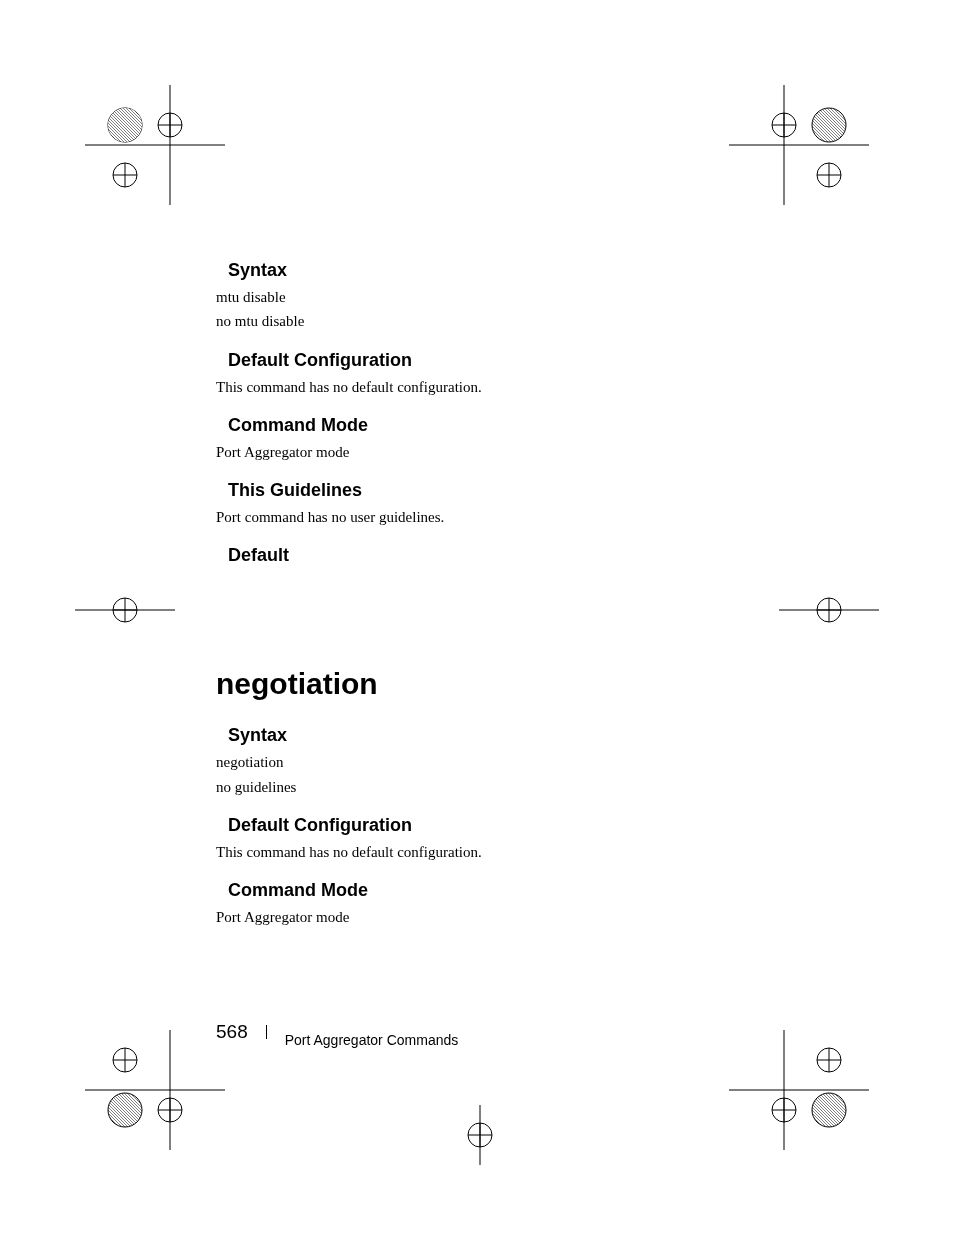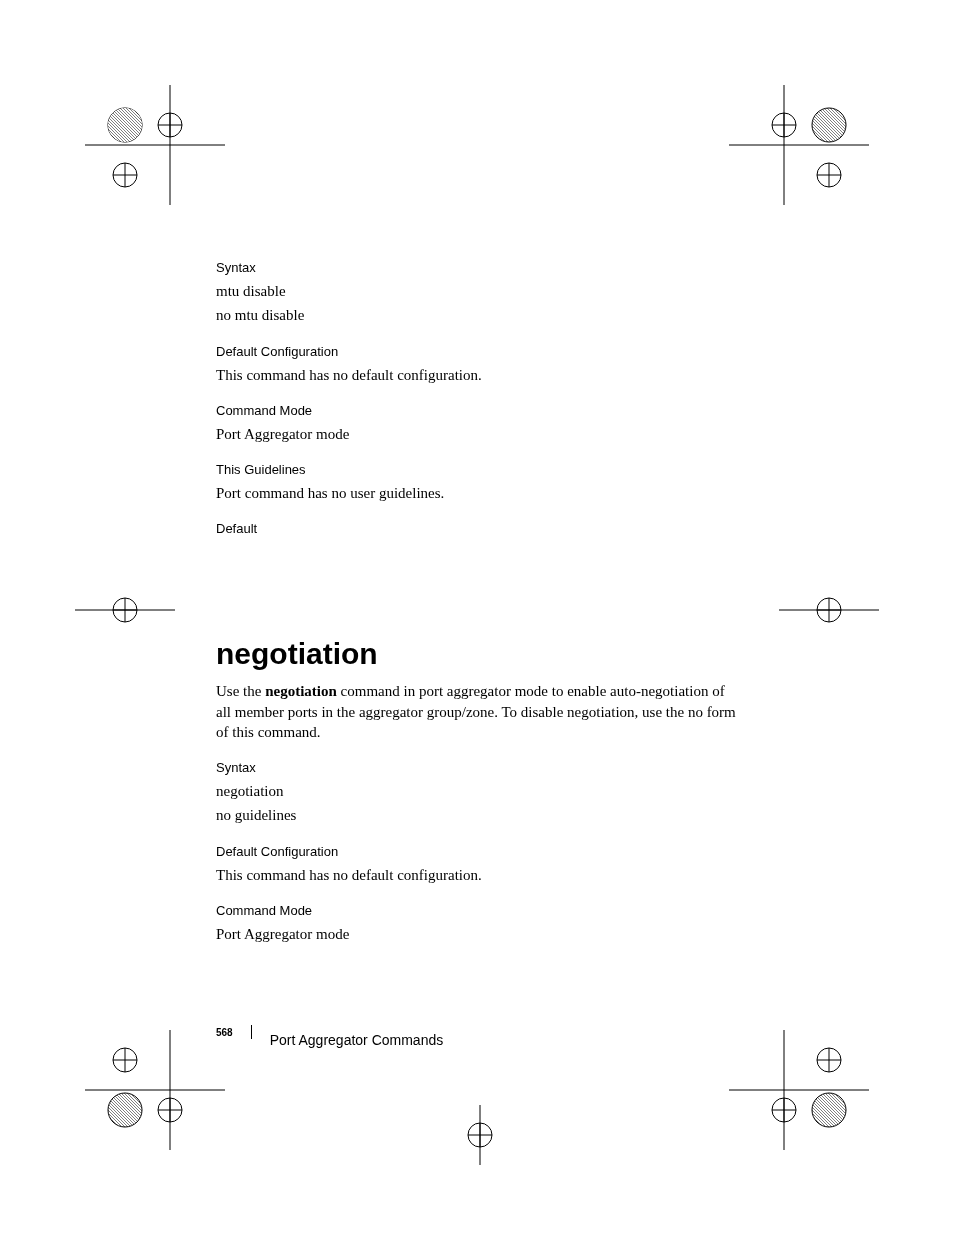--- a/index.html
+++ b/index.html
@@ -18,23 +18,23 @@
     height: 1235px;
   }
   .content {
     position: absolute;
     left: 216px;
     top: 260px;
     width: 520px;
   }
   .section-heading {
     font-family: "Helvetica Neue", Helvetica, Arial, sans-serif;
-    font-weight: normal;
-    font-size: 13px;
-    margin: 0 0 6px 0;
+    font-weight: bold;
+    font-size: 18px;
+    margin: 0 0 6px 12px;
   }
   .body-text {
     font-family: Georgia, "Times New Roman", serif;
     font-size: 15px;
     line-height: 1.35;
     margin: 0 0 4px 0;
   }
   .space-md { height: 14px; }
   .space-lg { height: 95px; }
   .command-title {
@@ -50,22 +50,22 @@
     position: absolute;
     left: 216px;
     top: 1016px;
     font-family: "Helvetica Neue", Helvetica, Arial, sans-serif;
     font-size: 14px;
     display: flex;
     align-items: center;
     gap: 18px;
   }
   .footer .pagenum {
-    font-weight: bold;
-    font-size: 10px;
+    font-weight: normal;
+    font-size: 19px;
   }
   .footer .divider {
     width: 1px;
     height: 14px;
     background: #000;
   }
   .footer .chapter {
     font-weight: normal;
     margin-top: 16px;
   }
@@ -216,23 +216,20 @@
     <div class="section-heading">This Guidelines</div>
     <div class="body-text">Port command has no user guidelines.</div>
 
     <div class="space-md"></div>
 
     <div class="section-heading">Default</div>
 
     <div class="space-lg"></div>
 
     <div class="command-title">negotiation</div>
-    <p class="body-text">
-      <span>Use the </span><span class="inline-bold">negotiation</span><span> command in port aggregator mode to enable auto-negotiation of all member ports in the aggregator group/zone. To disable negotiation, use the no form of this command.</span>
-    </p>
 
     <div class="space-md"></div>
 
     <div class="section-heading">Syntax</div>
     <div class="body-text">negotiation</div>
     <div class="body-text">no guidelines</div>
 
     <div class="space-md"></div>
 
     <div class="section-heading">Default Configuration</div>

